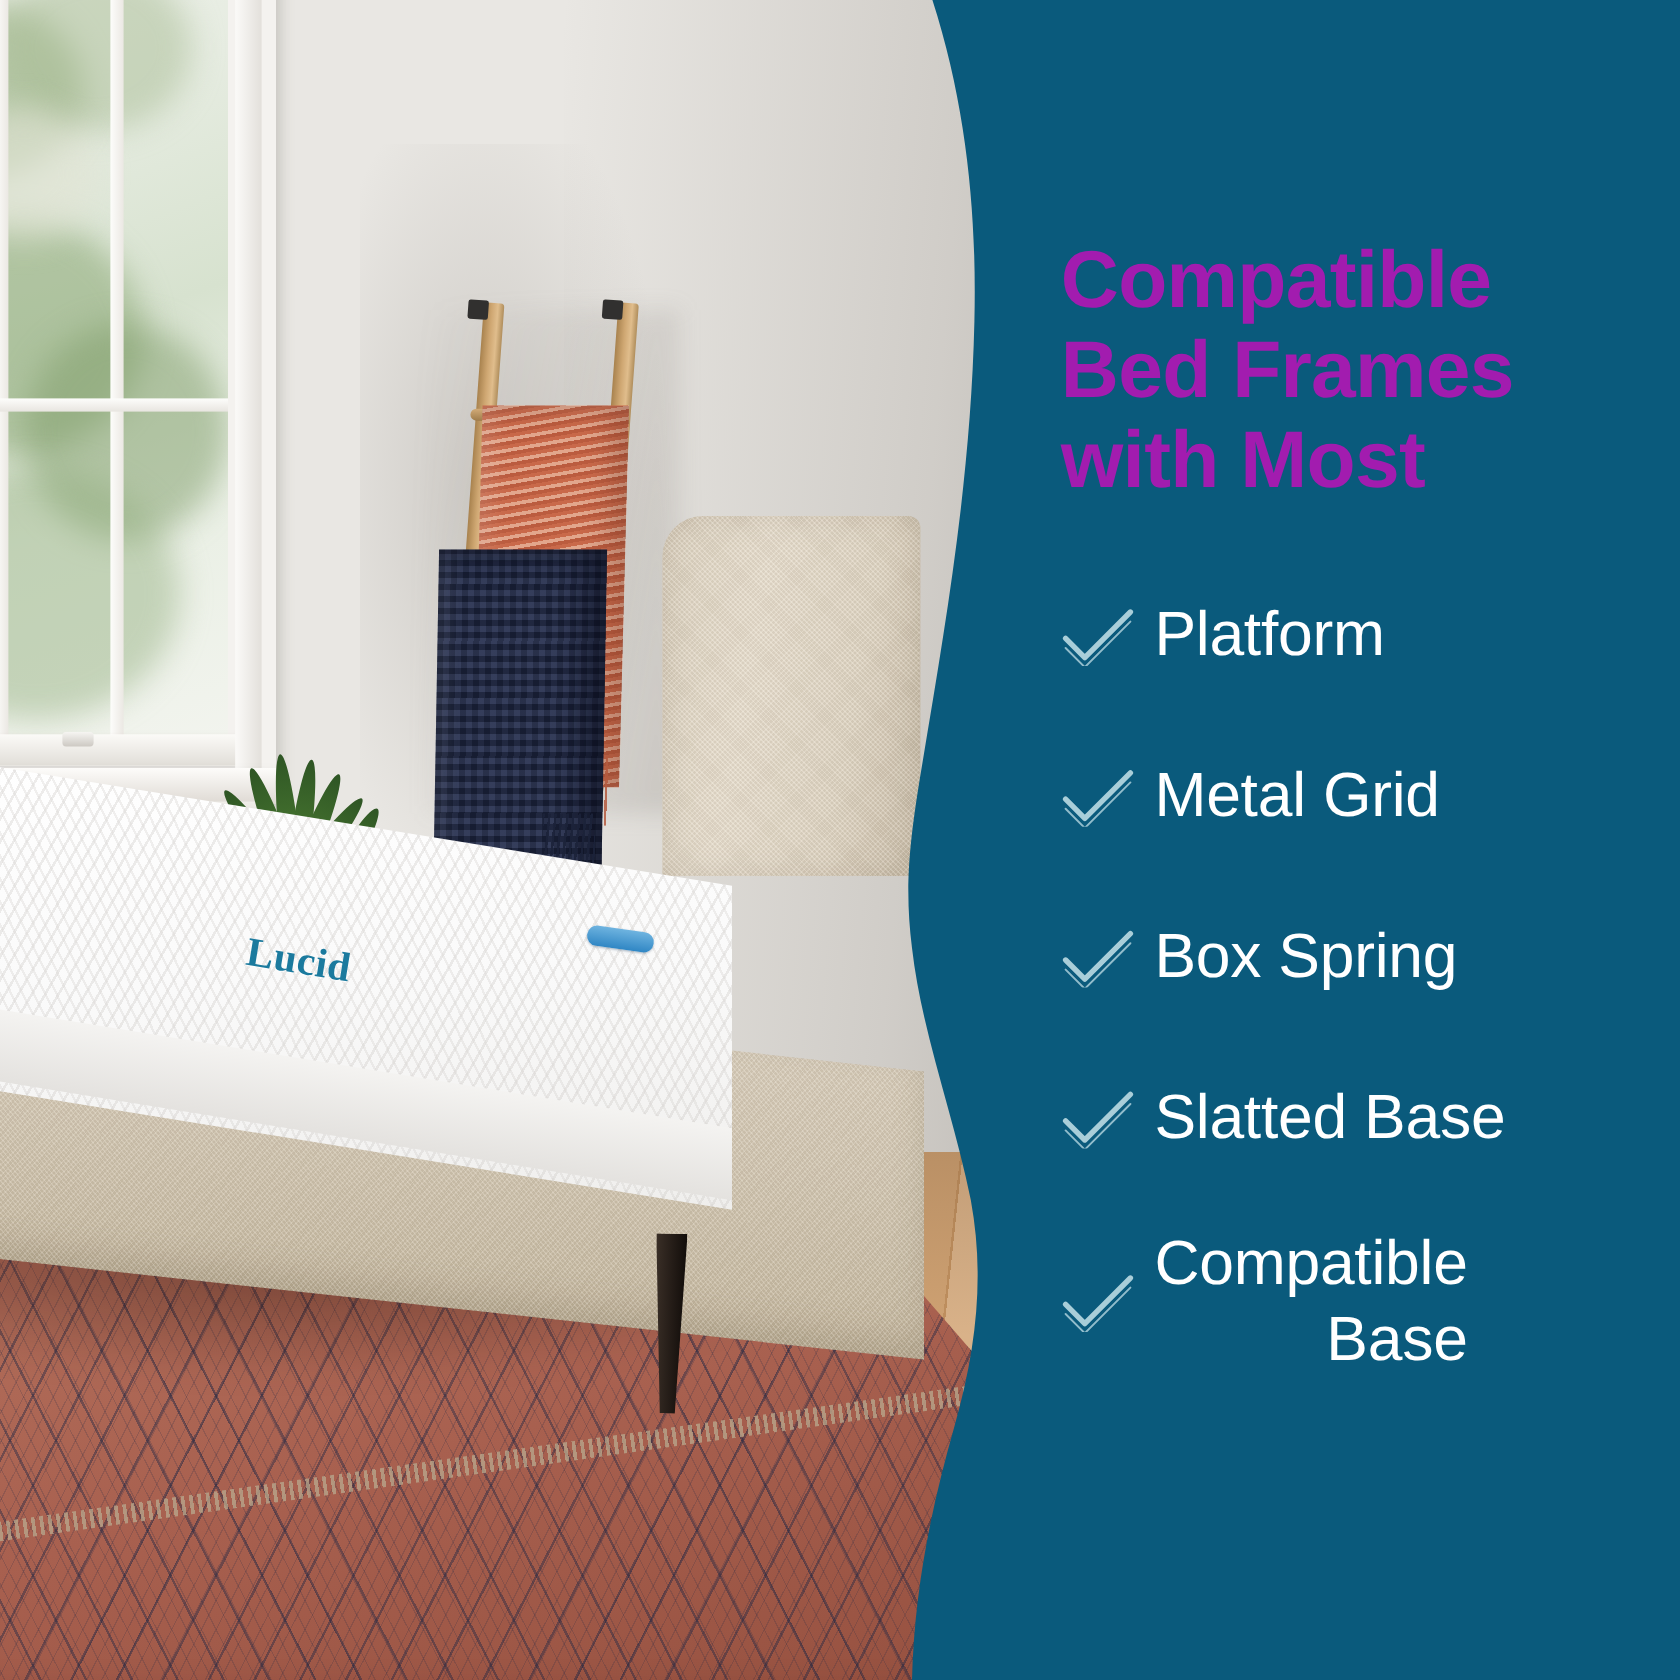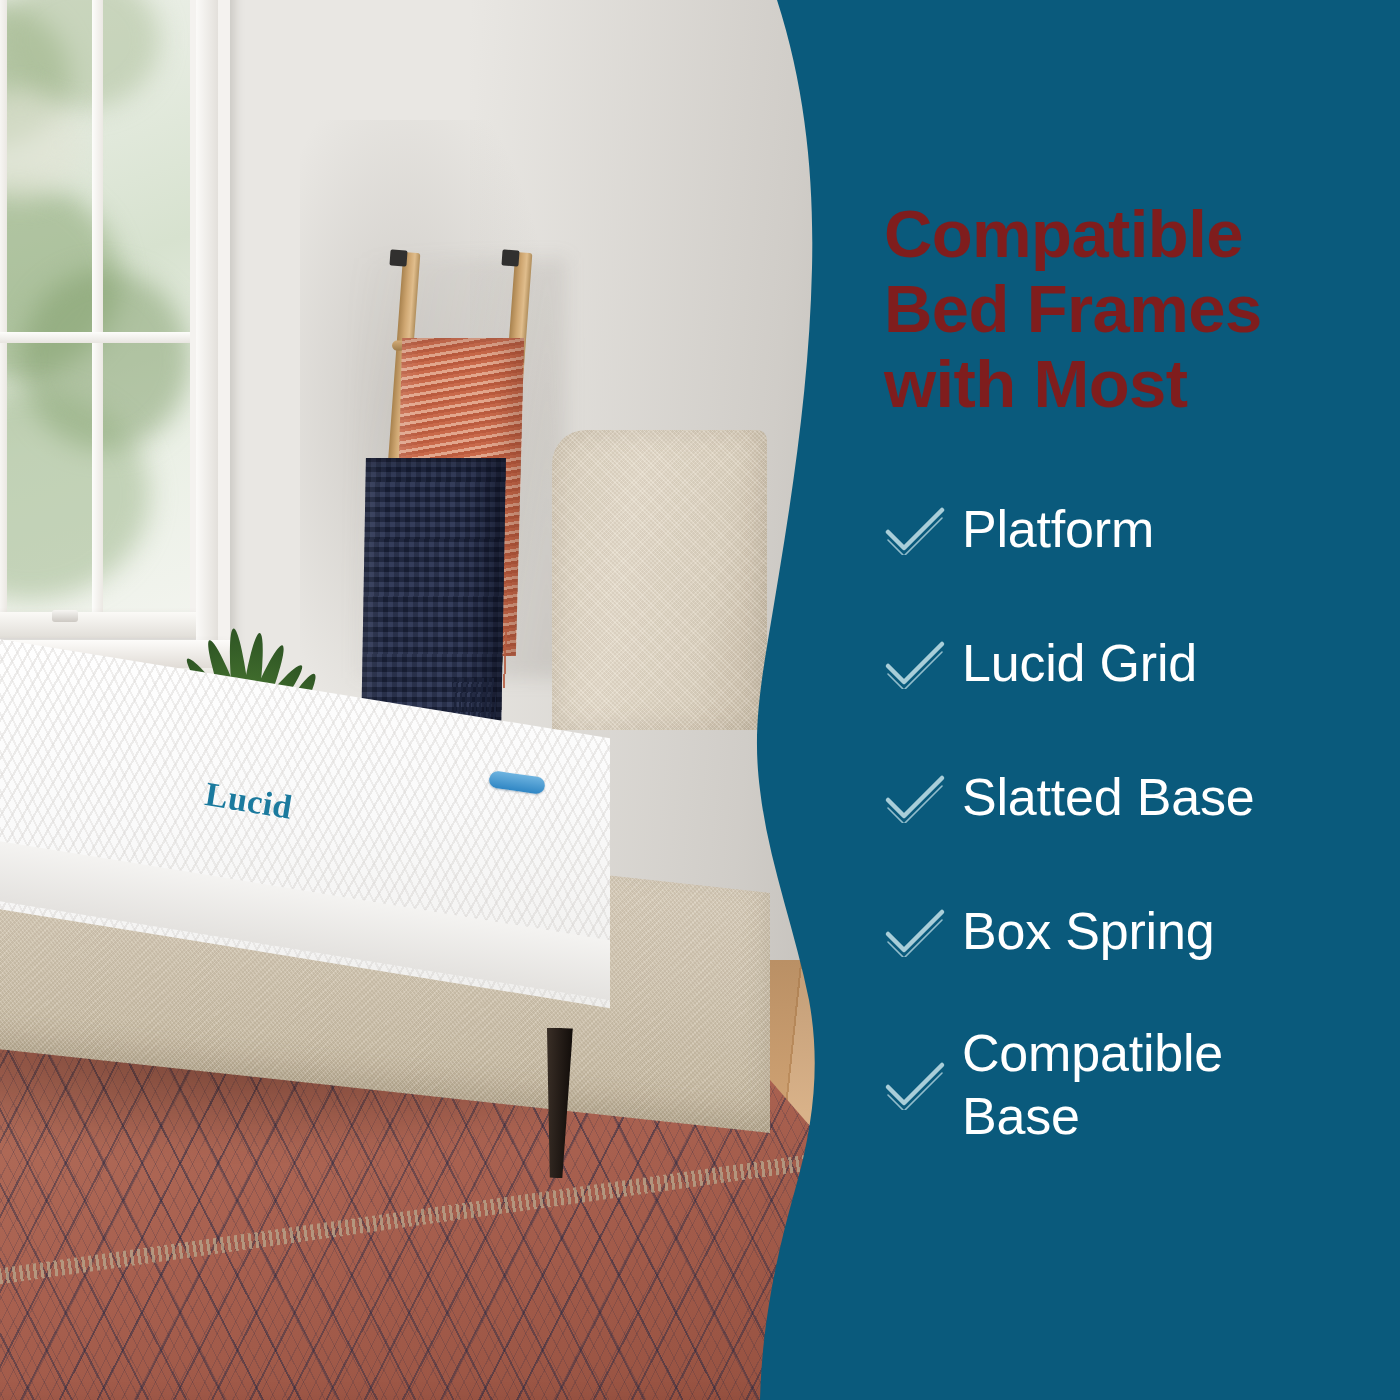--- a/index.html
+++ b/index.html
@@ -134,24 +134,24 @@
         transform:rotate(-8deg);transform-origin:0 0;opacity:.75;}
   .bed-shadow{position:absolute;left:-60px;top:1010px;width:760px;height:140px;
         background:radial-gradient(ellipse at 40% 30%,rgba(50,22,14,.45) 0%,rgba(50,22,14,0) 72%);
         filter:blur(10px);}
 
   
   .panel{position:absolute;left:0;top:0;width:1400px;height:1400px;pointer-events:none;}
   .panel svg{display:block;}
 
   .content{position:absolute;left:884px;top:0;width:460px;height:1400px;}
-  .heading{position:absolute;top:196px;left:0;width:430px;color:#7f1d1d;
+  .heading{position:absolute;top:196px;left:0;width:430px;color:#a21caf;
         font-size:67px;line-height:1.12;font-weight:700;letter-spacing:-.6px;}
   .list{position:absolute;top:486px;left:0;width:450px;}
-  .item{display:flex;align-items:center;min-height:88px;margin-bottom:46px;}
+  .item{display:flex;align-items:center;min-height:88px;margin-bottom:46px;text-align:right;}
   .item .check{flex:0 0 78px;display:flex;align-items:center;justify-content:flex-start;}
   .item .label{color:#ffffff;font-size:52px;font-weight:400;line-height:1.22;letter-spacing:-.2px;}
 </style>
 </head>
 <body>
 
 <div id="stage">
 
   <div class="photo">
 
@@ -265,43 +265,43 @@
         <span class="label">Platform</span>
       </div>
 
       <div class="item">
         <span class="check">
           <svg width="62" height="50" viewBox="0 0 62 50" fill="none" xmlns="http://www.w3.org/2000/svg">
             <path d="M4 27 L20 43 L58 5" stroke="#a9ced9" stroke-width="4.5" stroke-linecap="round" stroke-linejoin="round" fill="none"></path>
             <path d="M4 27 L20 43 L58 5" stroke="#a9ced9" stroke-width="1.6" stroke-linecap="round" stroke-linejoin="round" fill="none" transform="translate(0,8)" opacity="0.85"></path>
           </svg>
         </span>
-        <span class="label">Lucid Grid</span>
+        <span class="label">Metal Grid</span>
       </div>
 
       <div class="item">
         <span class="check">
           <svg width="62" height="50" viewBox="0 0 62 50" fill="none" xmlns="http://www.w3.org/2000/svg">
             <path d="M4 27 L20 43 L58 5" stroke="#a9ced9" stroke-width="4.5" stroke-linecap="round" stroke-linejoin="round" fill="none"></path>
             <path d="M4 27 L20 43 L58 5" stroke="#a9ced9" stroke-width="1.6" stroke-linecap="round" stroke-linejoin="round" fill="none" transform="translate(0,8)" opacity="0.85"></path>
           </svg>
         </span>
+        <span class="label">Box Spring</span>
+      </div>
+
+      <div class="item">
+        <span class="check">
+          <svg width="62" height="50" viewBox="0 0 62 50" fill="none" xmlns="http://www.w3.org/2000/svg">
+            <path d="M4 27 L20 43 L58 5" stroke="#a9ced9" stroke-width="4.5" stroke-linecap="round" stroke-linejoin="round" fill="none"></path>
+            <path d="M4 27 L20 43 L58 5" stroke="#a9ced9" stroke-width="1.6" stroke-linecap="round" stroke-linejoin="round" fill="none" transform="translate(0,8)" opacity="0.85"></path>
+          </svg>
+        </span>
         <span class="label">Slatted Base</span>
       </div>
 
-      <div class="item">
-        <span class="check">
-          <svg width="62" height="50" viewBox="0 0 62 50" fill="none" xmlns="http://www.w3.org/2000/svg">
-            <path d="M4 27 L20 43 L58 5" stroke="#a9ced9" stroke-width="4.5" stroke-linecap="round" stroke-linejoin="round" fill="none"></path>
-            <path d="M4 27 L20 43 L58 5" stroke="#a9ced9" stroke-width="1.6" stroke-linecap="round" stroke-linejoin="round" fill="none" transform="translate(0,8)" opacity="0.85"></path>
-          </svg>
-        </span>
-        <span class="label">Box Spring</span>
-      </div>
-
       <div class="item" style="width:330px;">
         <span class="check">
           <svg width="62" height="50" viewBox="0 0 62 50" fill="none" xmlns="http://www.w3.org/2000/svg">
             <path d="M4 27 L20 43 L58 5" stroke="#a9ced9" stroke-width="4.5" stroke-linecap="round" stroke-linejoin="round" fill="none"></path>
             <path d="M4 27 L20 43 L58 5" stroke="#a9ced9" stroke-width="1.6" stroke-linecap="round" stroke-linejoin="round" fill="none" transform="translate(0,8)" opacity="0.85"></path>
           </svg>
         </span>
         <span class="label">Compatible Base</span>
       </div>
 

